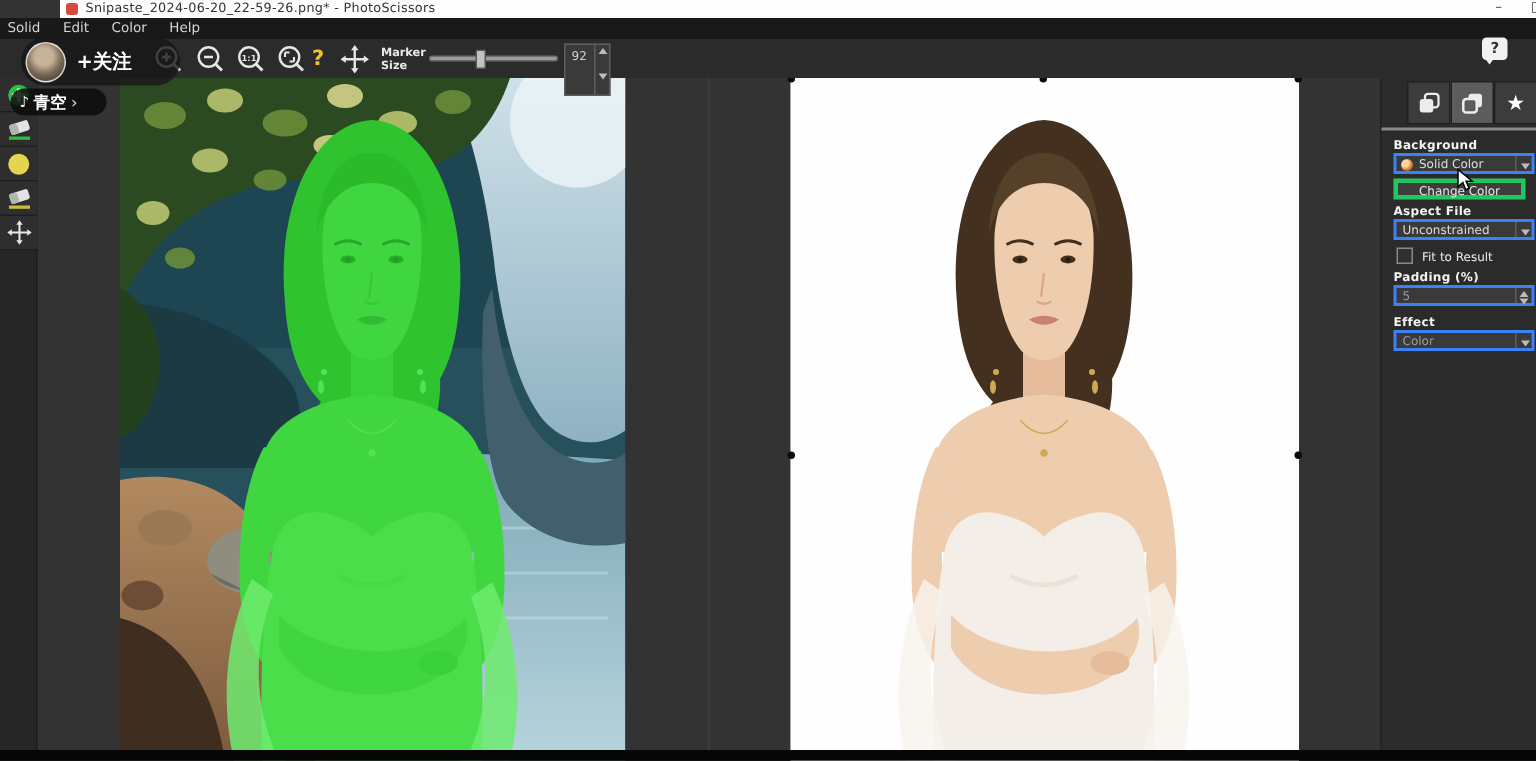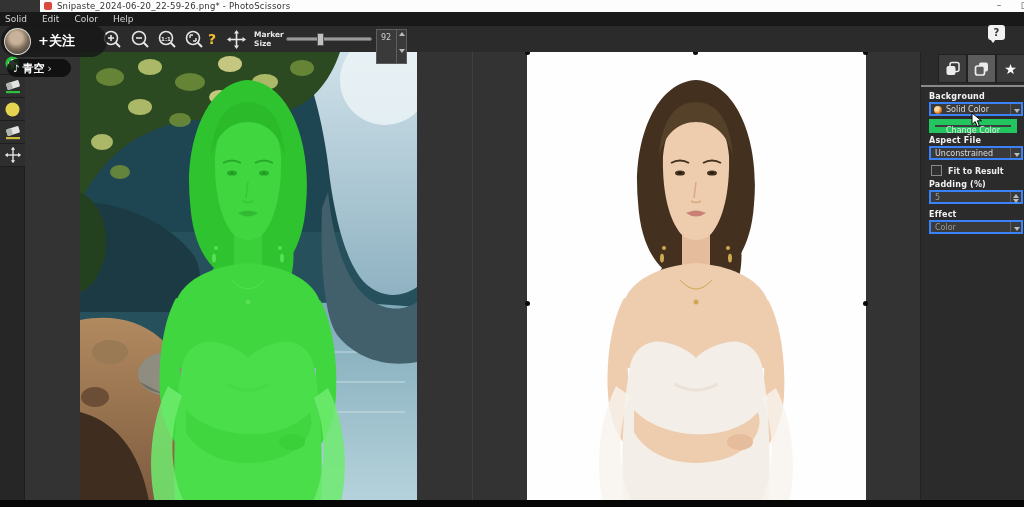--- a/index.html
+++ b/index.html
@@ -67,27 +67,27 @@
   .combo { position:absolute; left:8px; width:94px; height:14px; background:#3a3a3a;
            border:2px solid #3b82f6; display:flex; }
   .combo-txt { flex:1; font-size:8px; color:#ddd; line-height:12px; padding-left:4px;
                white-space:nowrap; overflow:hidden; }
   .combo-txt.dim { color:#9a9a9a; }
   .combo-arrow { width:11px; border-left:1px solid #5e5e5e; position:relative; }
   .combo-arrow::after { content:""; position:absolute; left:3px; top:5px; border-left:3px solid transparent;
                         border-right:3px solid transparent; border-top:4px solid #bbb; }
   .color-dot { width:8px; height:8px; border-radius:50%; margin:2px 0 0 3px;
                background:radial-gradient(circle at 35% 35%, #ffd9a0 0 30%, #e07b2a 60%, #7a4a16); }
-  .pbtn { position:absolute; left:8px; width:88px; height:14px; background:#3d3d3d; border:6px solid #22c55e;
+  .pbtn { position:absolute; left:8px; width:88px; height:14px; background:#3d3d3d; border:3px solid #22c55e;
           font-size:8px; color:#e8e8e8; text-align:center; line-height:12px; }
   .pcheck { position:absolute; left:10px; width:11px; height:11px; background:#303030; border:1px solid #888; }
-  .pchecklabel { position:absolute; font-size:8px; font-weight:bold; color:#ececec; }
-
-  
-  .follow-pill { position:absolute; left:1px; top:25px; width:106px; height:32px; border-radius:16px;
+  .pchecklabel { position:absolute; font-size:8px; font-weight:normal; color:#ececec; }
+
+  
+  .follow-pill { position:absolute; left:14px; top:25px; width:106px; height:32px; border-radius:16px;
                  background:rgba(22,22,22,.8); display:flex; align-items:center; z-index:40; }
   .avatar { width:27px; height:27px; border-radius:50%; margin-left:3px; border:1px solid rgba(255,255,255,.75);
             background:radial-gradient(circle at 45% 35%, #c9b29a 0 28%, #7a6a58 55%, #2e2a26); }
   .follow-label { font-size:13px; font-weight:bold; color:#fff; margin-left:7px; }
   .music-pill { position:absolute; left:7px; top:59px; width:64px; height:18px; border-radius:9px;
                 background:rgba(12,12,12,.85); display:flex; align-items:center; z-index:40; }
   .music-note { color:#fff; font-size:10px; margin-left:6px; }
   .music-title { color:#fff; font-size:11px; font-weight:bold; margin-left:3px;text-align:right; }
   .music-arrow { color:#ddd; font-size:11px; margin-left:3px; }
   .help-bubble { position:absolute; left:988px; top:25px; width:17px; height:15px; background:#f2f2f2;

